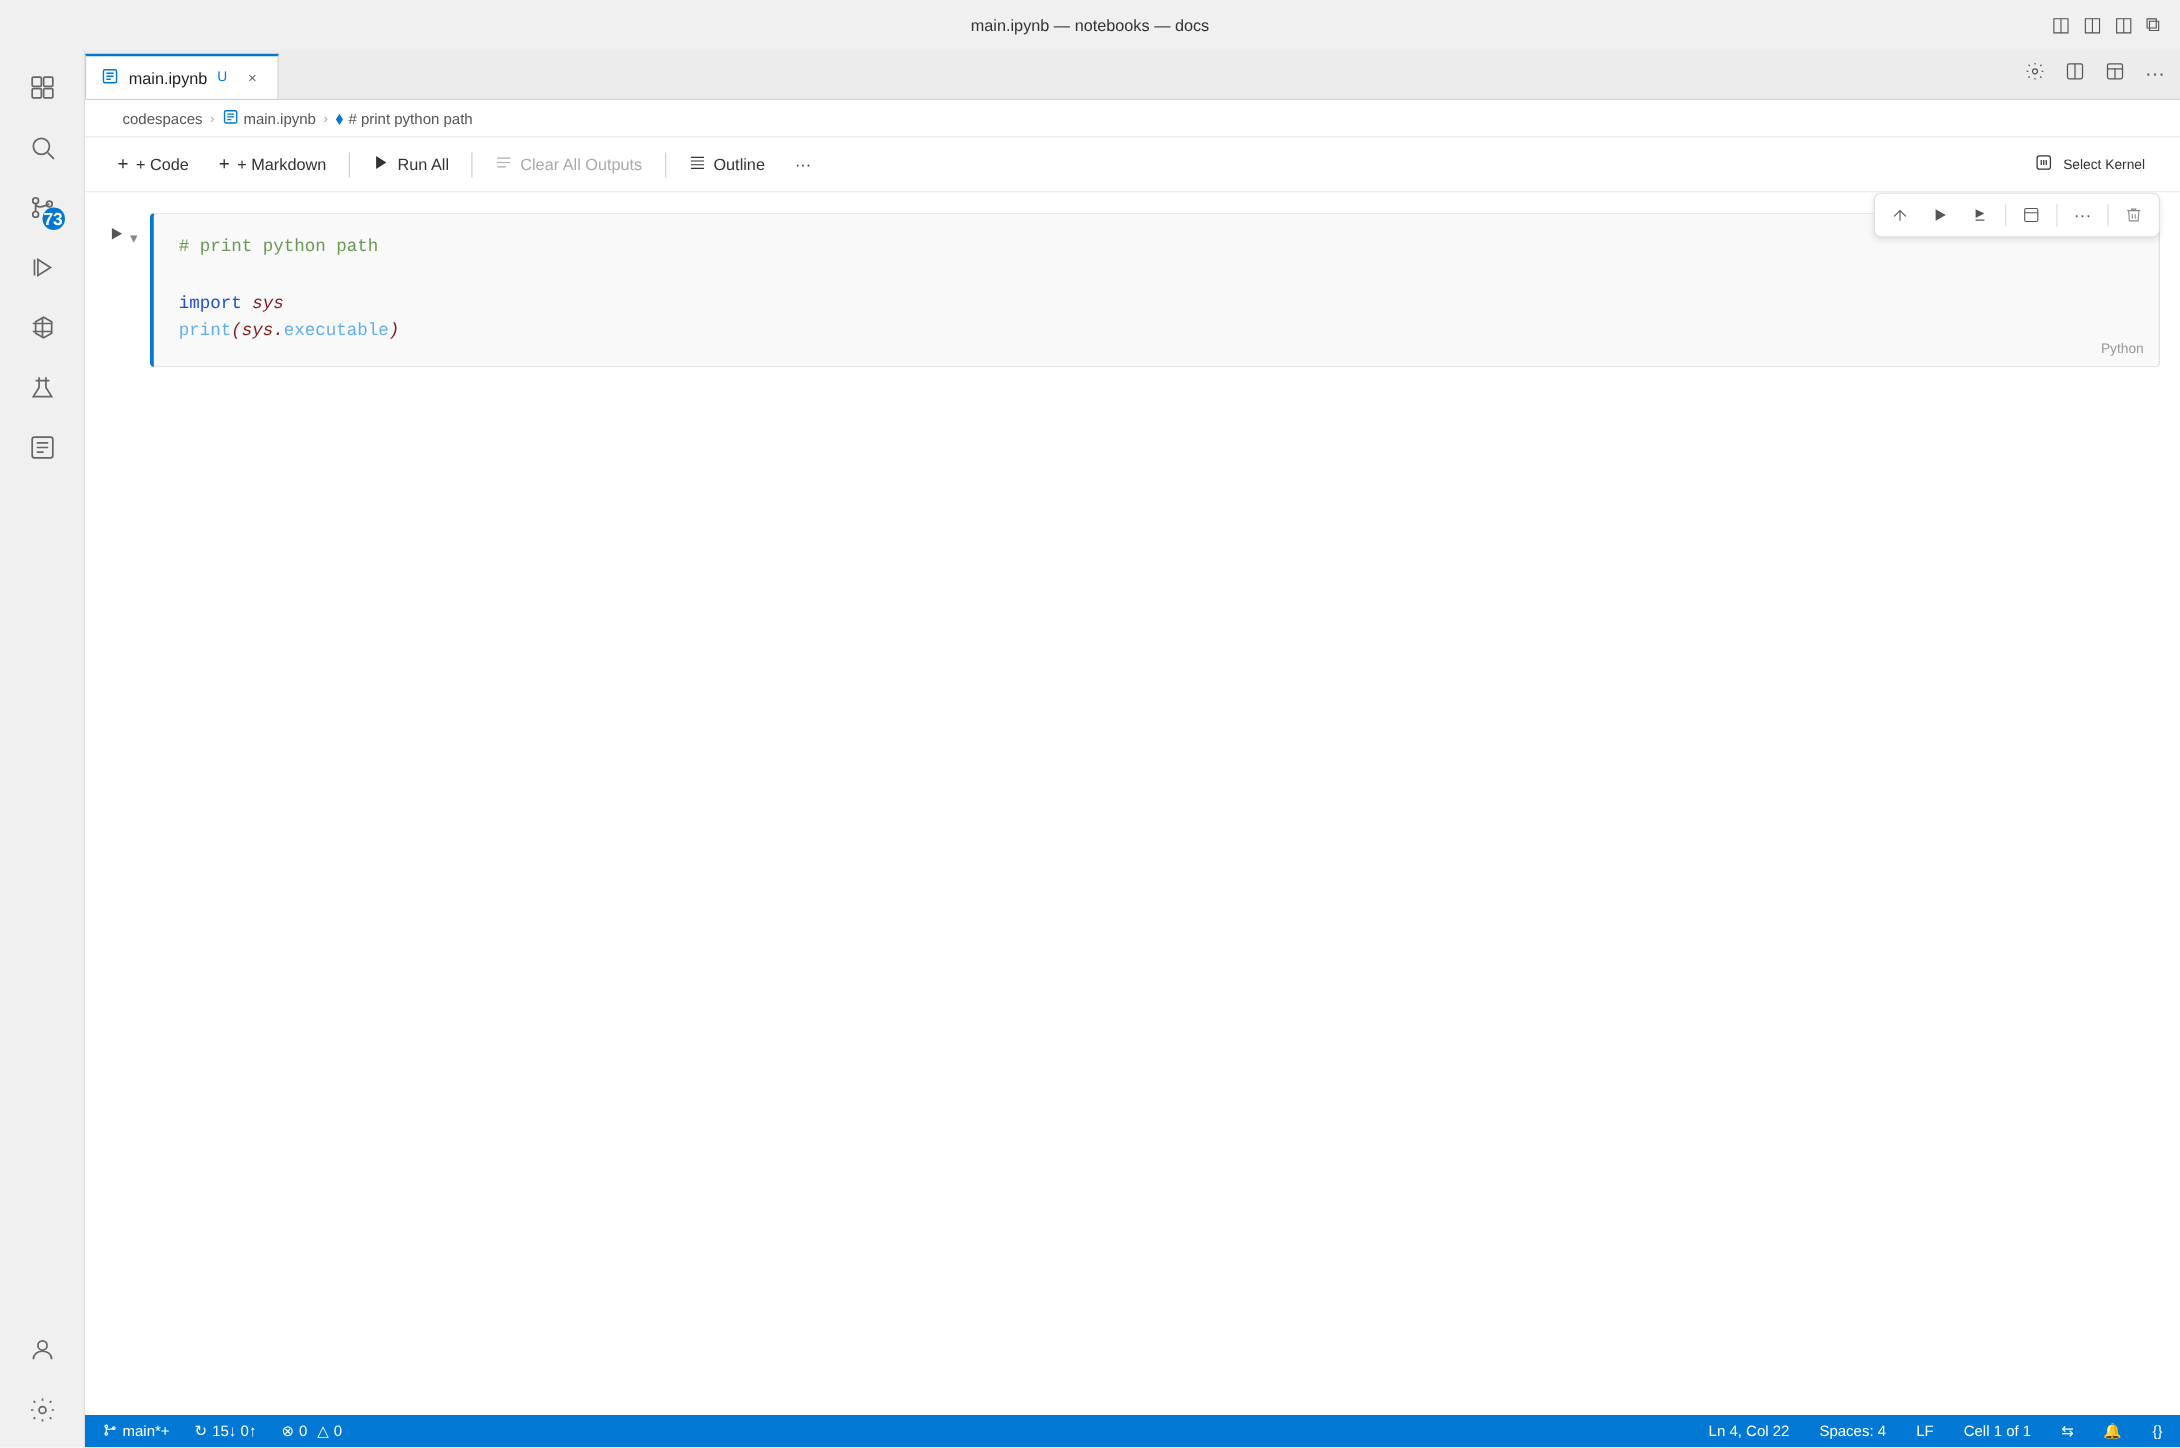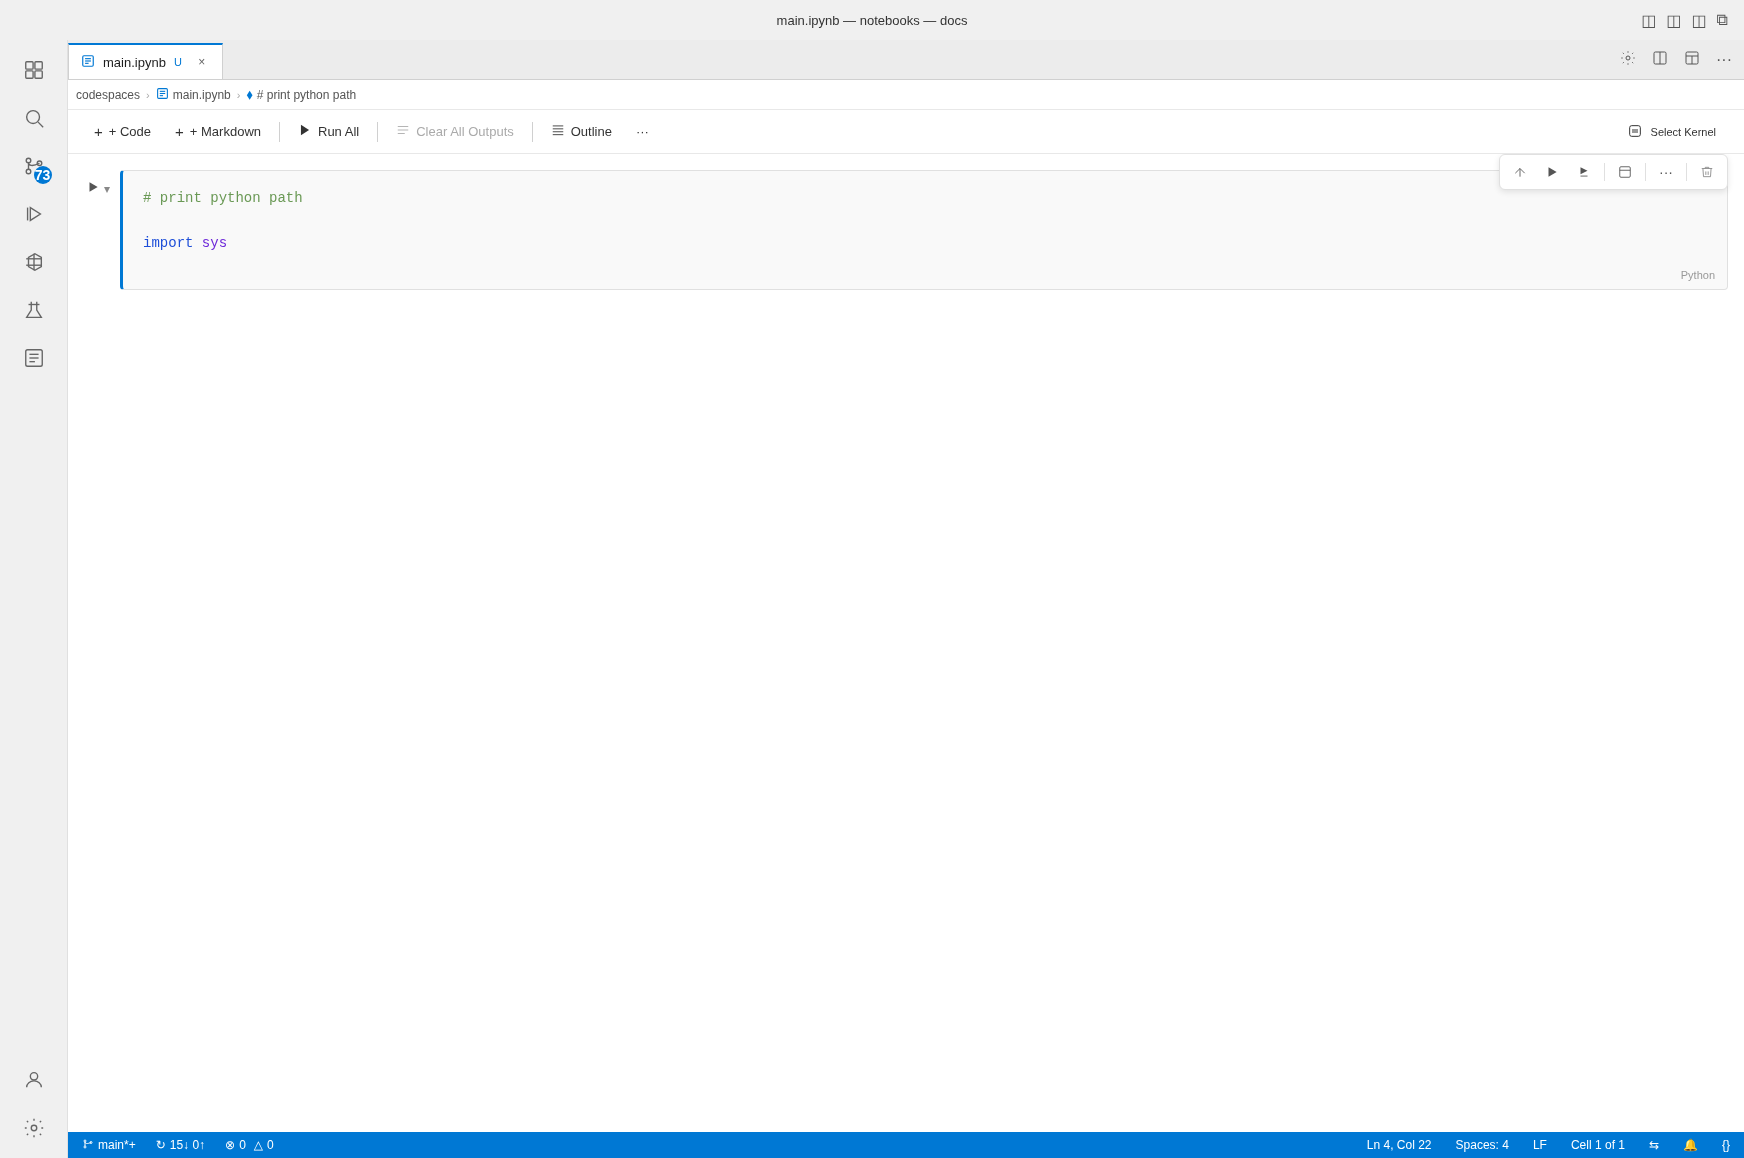--- a/index.html
+++ b/index.html
@@ -162,21 +162,21 @@
       cursor: pointer;
       padding: 4px;
       border-radius: 4px;
     }
 
     
     .breadcrumb {
       height: 30px;
       display: flex;
       align-items: center;
-      padding: 0 8px;
+      padding: 0 30px;
       background: #ffffff;
       border-bottom: 1px solid #e8e8e8;
       font-size: 12px;
       color: #555;
       gap: 6px;
       flex-shrink: 0;
     }
     .breadcrumb-sep {
       color: #aaa;
       font-size: 11px;
@@ -331,21 +331,21 @@
     }
     .cell-content {
       padding: 16px 20px;
       font-family: 'Consolas', 'Monaco', 'Courier New', monospace;
       font-size: 14px;
       line-height: 1.6;
     }
 
     .code-comment { color: #6a9955; }
     .code-keyword { color: #1d4ed8; }
-    .code-normal { color: #6d28d9; }
+    .code-normal { color: #7f1d1d; font-style: italic; }
     .code-method { color: #61aeee; }
 
     .cell-language {
       position: absolute;
       bottom: 8px;
       right: 12px;
       font-size: 11px;
       color: #999;
     }
 
@@ -637,20 +637,23 @@
         </div>
         <div class="cell active">
           <div class="cell-content">
             <div>
               <span class="code-comment"># print python path</span>
             </div>
             <div>&nbsp;</div>
             <div>
               <span class="code-keyword">import</span><span class="code-normal"> sys</span>
             </div>
+            <div>
+              <span class="code-method">print</span><span class="code-normal">(sys.</span><span class="code-method">executable</span><span class="code-normal">)</span>
+            </div>
           </div>
           <div class="cell-language">Python</div>
         </div>
       </div>
     </div>
 
     <div class="status-bar">
       <div class="status-left">
         <div class="status-item">
           <span>

